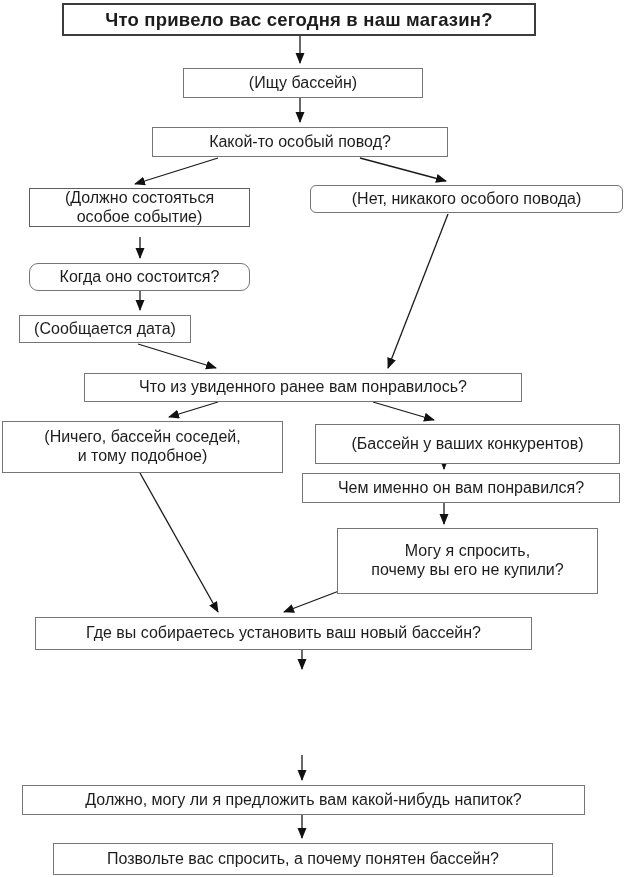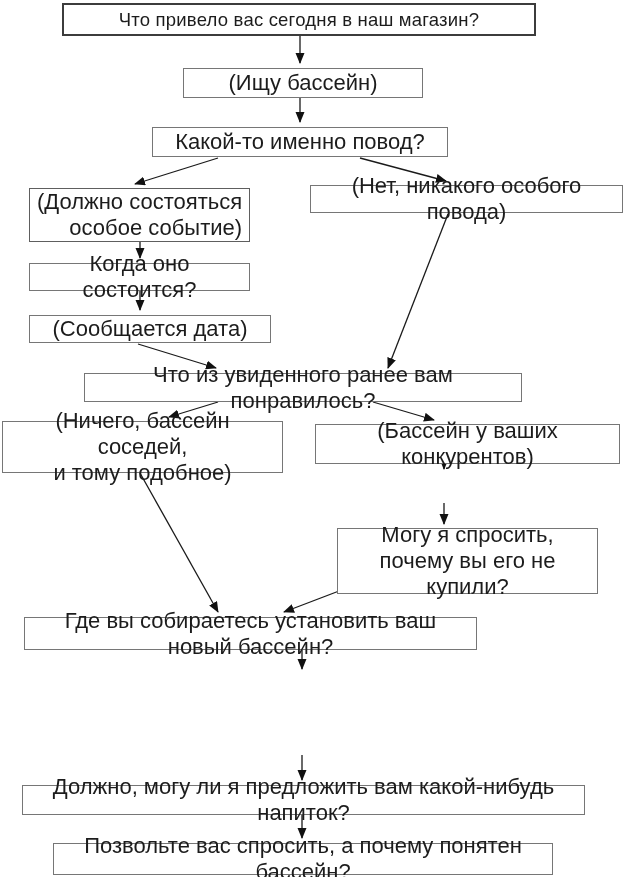--- a/index.html
+++ b/index.html
@@ -10,31 +10,31 @@
     overflow: hidden;
   }
   .stage { position: relative; width: 629px; height: 877px; background: #ffffff; }
   .edges { position: absolute; left: 0; top: 0; width: 629px; height: 877px; }
   .node {
     position: absolute;
     box-sizing: border-box;
     background: #ffffff;
     border: 1.5px solid #767676;
     color: #1c1c1c;
-    font-size: 22px;
+    font-size: 16px;
     line-height: 1.17;
     display: flex;
     align-items: center;
     justify-content: center;
     text-align: center;
     white-space: pre-line;
     padding: 2px 6px;
   }
   .node.title {
-    font-weight: normal;
+    font-weight: bold;
     border: 2px solid #3c3c3c;
     font-size: 18.5px;
     letter-spacing: 0.2px;
   }
   .node.dark-border { border-color: #5e5e5e; }
 </style>
 </head>
 <body>
 
 <div class="stage">
@@ -61,42 +61,43 @@
     <line x1="360" y1="583" x2="284" y2="612" marker-end="url(#ah)"></line>
     <line x1="302" y1="650" x2="302" y2="669" marker-end="url(#ah)"></line>
     <line x1="302" y1="755" x2="302" y2="780" marker-end="url(#ah)"></line>
     <line x1="302" y1="815" x2="302" y2="838" marker-end="url(#ah)"></line>
   </svg>
 
   <div class="node title" style="left:62px; top:3px; width:474px; height:33px;">Что привело вас сегодня в наш магазин?</div>
 
   <div class="node" style="left:183px; top:68px; width:240px; height:30px;">(Ищу бассейн)</div>
 
-  <div class="node" style="left:152px; top:127px; width:296px; height:30px;">Какой-то именно повод?</div>
+  <div class="node" style="left:152px; top:127px; width:296px; height:30px;">Какой-то особый повод?</div>
 
-  <div class="node dark-border" style="left:29px; top:188px; width:221px; height:54px;text-align:right;">(Должно состояться
+  <div class="node dark-border" style="left:29px; top:188px; width:221px; height:39px;">(Должно состояться
 особое событие)</div>
 
-  <div class="node" style="left:310px; top:185px; width:313px; height:28px;">(Нет, никакого особого повода)</div>
+  <div class="node" style="left:310px; top:185px; width:313px; height:28px;border-radius:6px;">(Нет, никакого особого повода)</div>
 
-  <div class="node" style="left:29px; top:263px; width:221px; height:28px;">Когда оно состоится?</div>
+  <div class="node" style="left:29px; top:263px; width:221px; height:28px;border-radius:9px;">Когда оно состоится?</div>
 
-  <div class="node" style="left:29px; top:315px; width:242px; height:28px;">(Сообщается дата)</div>
+  <div class="node" style="left:19px; top:315px; width:172px; height:28px;">(Сообщается дата)</div>
 
   <div class="node" style="left:2px; top:421px; width:281px; height:52px;">(Ничего, бассейн соседей,
 и тому подобное)</div>
 
   <div class="node" style="left:84px; top:373px; width:438px; height:29px;">Что из увиденного ранее вам понравилось?</div>
 
   <div class="node" style="left:315px; top:424px; width:305px; height:40px;">(Бассейн у ваших конкурентов)</div>
 
+  <div class="node" style="left:302px; top:473px; width:318px; height:30px;">Чем именно он вам понравился?</div>
 
   <div class="node" style="left:337px; top:528px; width:261px; height:66px;">Могу я спросить,
 почему вы его не купили?</div>
 
-  <div class="node" style="left:24px; top:617px; width:453px; height:33px;">Где вы собираетесь установить ваш новый бассейн?</div>
+  <div class="node" style="left:35px; top:617px; width:497px; height:33px;">Где вы собираетесь установить ваш новый бассейн?</div>
 
 
   <div class="node" style="left:22px; top:785px; width:563px; height:30px;">Должно, могу ли я предложить вам какой-нибудь напиток?</div>
 
   <div class="node" style="left:53px; top:843px; width:500px; height:32px;">Позвольте вас спросить, а почему понятен бассейн?</div>
 
 </div>
 
 </body></html>

